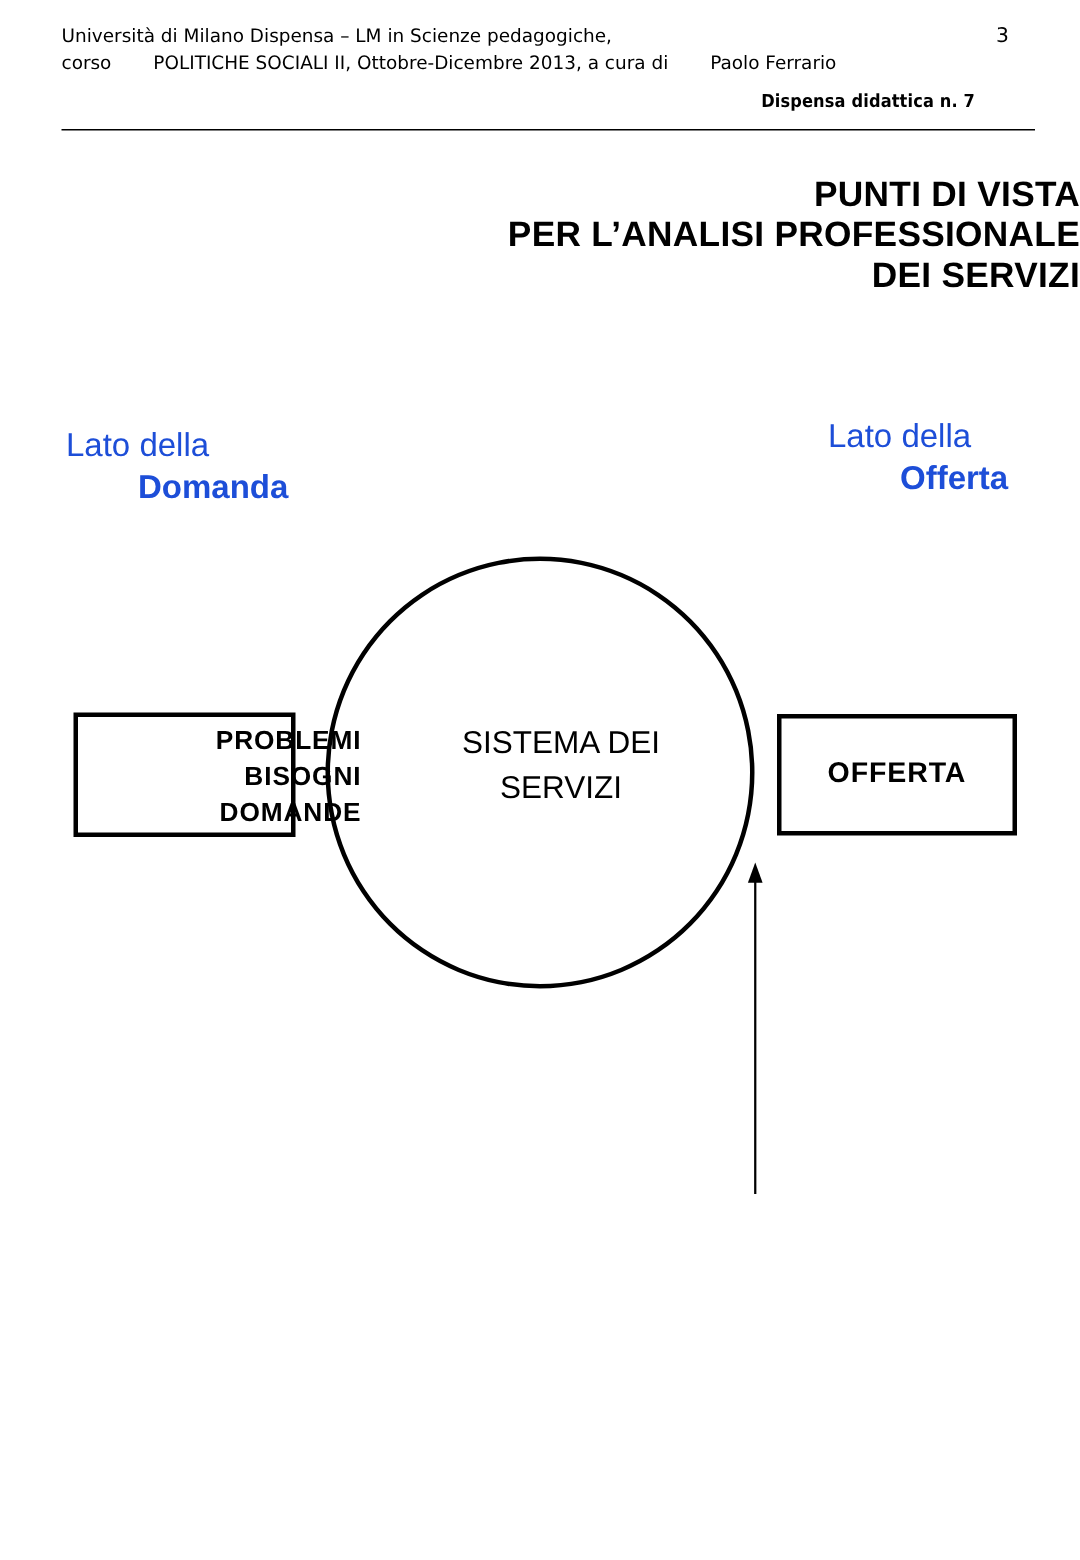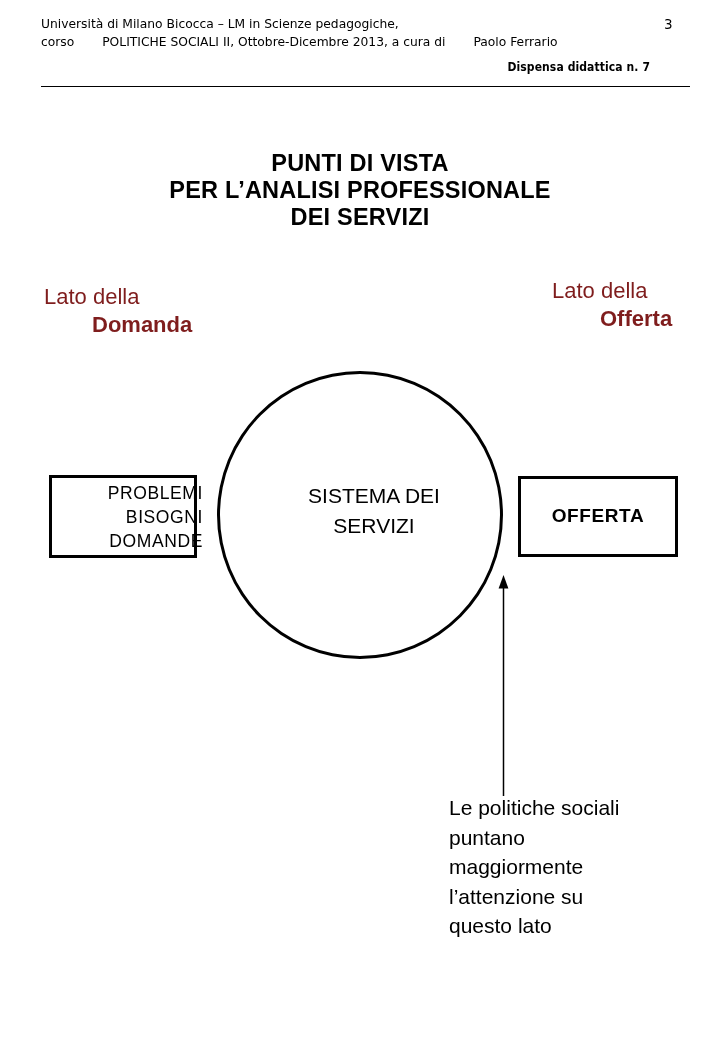--- a/index.html
+++ b/index.html
@@ -64,38 +64,37 @@
     height: 0;
     border-top: 1.6px solid #000;
   }
 
   
   #title {
     position: absolute;
     left: 0;
     top: 116px;
     width: 720px;
-    text-align: center;
+    text-align: right;
     font-family: "Liberation Sans", sans-serif;
     font-weight: bold;
     font-size: 23.5px;
     line-height: 27px;
     letter-spacing: 0.2px;
     color: #000;
-    margin-top: 34px;
   }
   #title .tl { display: block; }
 
   
   .side-label {
     position: absolute;
     font-family: "Liberation Sans", sans-serif;
     font-size: 22px;
     line-height: 28px;
-    color: #7f1d1d;
+    color: #1d4ed8;
     white-space: nowrap;
   }
   .side-label .l1 { display: block; font-weight: normal; }
   .side-label .l2 { display: block; font-weight: bold; margin-left: 48px; }
 
   #label-domanda { left: 44px; top: 283px; }
   #label-offerta { left: 552px; top: 277px; }
 
   
   #circle {
@@ -144,26 +143,27 @@
   }
 
   
   #box-domanda-text {
     position: absolute;
     left: 49px;
     top: 481px;
     width: 154px;
     text-align: right;
     font-family: "Liberation Sans", sans-serif;
-    font-weight: normal;
+    font-weight: bold;
     font-size: 17.5px;
     line-height: 24px;
     letter-spacing: 0.6px;
     color: #000;
     pointer-events: none;
+    padding-left: 38px;
   }
   #box-domanda-text span { display: block; }
 
   #box-offerta-text {
     position: absolute;
     left: 518px;
     top: 503px;
     width: 160px;
     text-align: center;
     font-family: "Liberation Sans", sans-serif;
@@ -198,21 +198,21 @@
   }
   #caption span { display: block; }
 </style>
 </head>
 <body>
 
 <div id="page">
 
   <div id="header-block">
     <div class="hdr-line">
-      <span>Università di Milano Bicocca – LM in Scienze pedagogiche,</span>
+      <span>Università di Milano Dispensa – LM in Scienze pedagogiche,</span>
     </div>
     <div class="hdr-line">
       <span>corso </span><b>POLITICHE SOCIALI II</b><span>, Ottobre-Dicembre 2013,  a cura di </span><b>Paolo Ferrario</b>
     </div>
   </div>
 
   <div id="page-number">3</div>
 
   <div id="dispensa">Dispensa didattica n. 7</div>
 
@@ -248,21 +248,14 @@
   </div>
 
   <div class="diag-box" id="box-offerta"></div>
   <div id="box-offerta-text">OFFERTA</div>
 
   <svg id="arrow" viewBox="0 0 24 226">
     <line x1="11.5" y1="226" x2="11.5" y2="14" stroke="#000000" stroke-width="1.5"></line>
     <polygon points="11.5,5 6.6,18.5 16.4,18.5" fill="#000000"></polygon>
   </svg>
 
-  <div id="caption">
-    <span>Le politiche sociali</span>
-    <span>puntano</span>
-    <span>maggiormente</span>
-    <span>l’attenzione su</span>
-    <span>questo lato</span>
-  </div>
 
 </div>
 
 </body></html>

